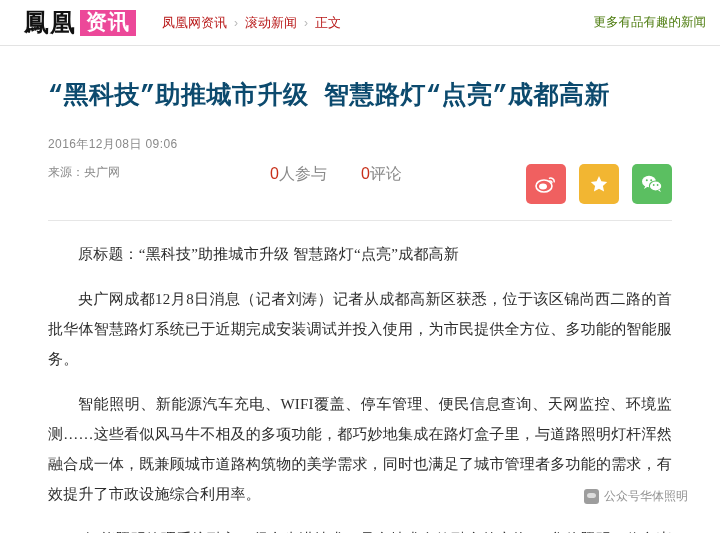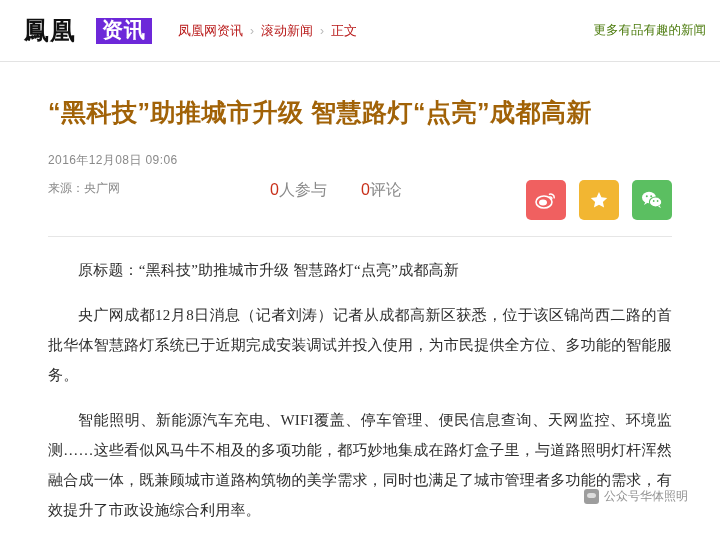--- a/index.html
+++ b/index.html
@@ -11,21 +11,21 @@
     width: 720px;
     height: 533px;
     overflow: hidden;
     font-family: "Liberation Sans", sans-serif;
     color: #222;
     position: relative;
   }
 
   
   .header {
-    height: 62px;
+    height: 46px;
     border-bottom: 1px solid #e3e3e3;
     display: flex;
     align-items: center;
     padding: 0 14px 0 24px;
     box-sizing: border-box;
     position: relative;
   }
   .logo {
     display: flex;
     align-items: center;
@@ -33,22 +33,22 @@
   }
   .logo-word {
     font-family: "Liberation Serif", serif;
     font-size: 25px;
     font-weight: bold;
     color: #111;
     letter-spacing: 1px;
     line-height: 1;
   }
   .logo-badge {
-    margin-left: 20px;
-    background: #6d28d9;
+    margin-left: 4px;
+    background: #ec4899;
     color: #fff;
     font-family: "Liberation Serif", serif;
     font-size: 21px;
     font-weight: bold;
     padding: 2px 6px 3px 6px;
     line-height: 1;
     letter-spacing: 1px;
   }
   .crumbs {
     display: flex;
@@ -72,24 +72,24 @@
     font-size: 12.5px;
     white-space: nowrap;
   }
 
   
   .article {
     padding: 0 48px;
     box-sizing: border-box;
   }
   .title {
-    font-family: Liberation Sans, sans-serif;
+    font-family: Liberation Mono, monospace;
     font-size: 25px;
     font-weight: bold;
-    color: #a16207;
+    color: #0c4a6e;
     margin: 34px 0 0 0;
     line-height: 1.35;
     letter-spacing: 0.5px;
   }
 
   .meta-row {
     margin-top: 22px;
     font-size: 12px;
     color: #8a8a8a;
   }

